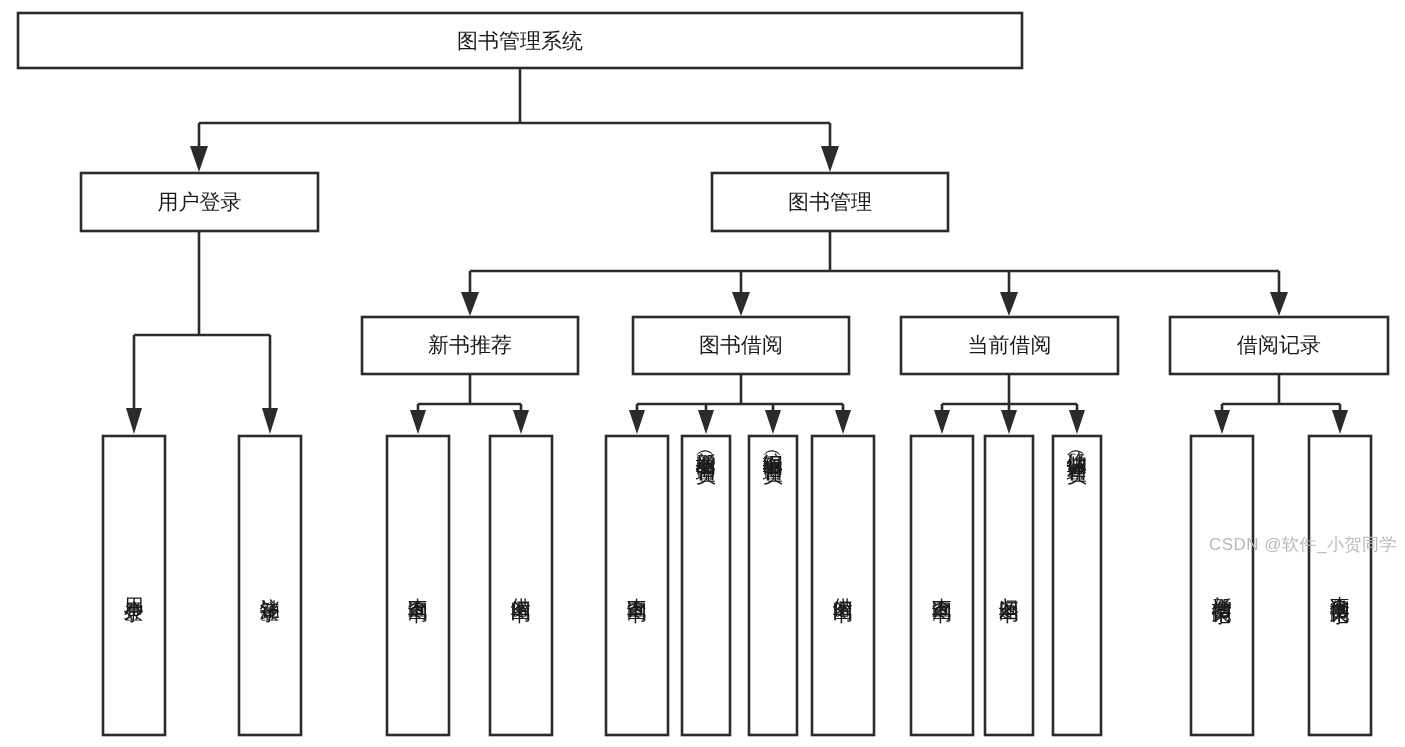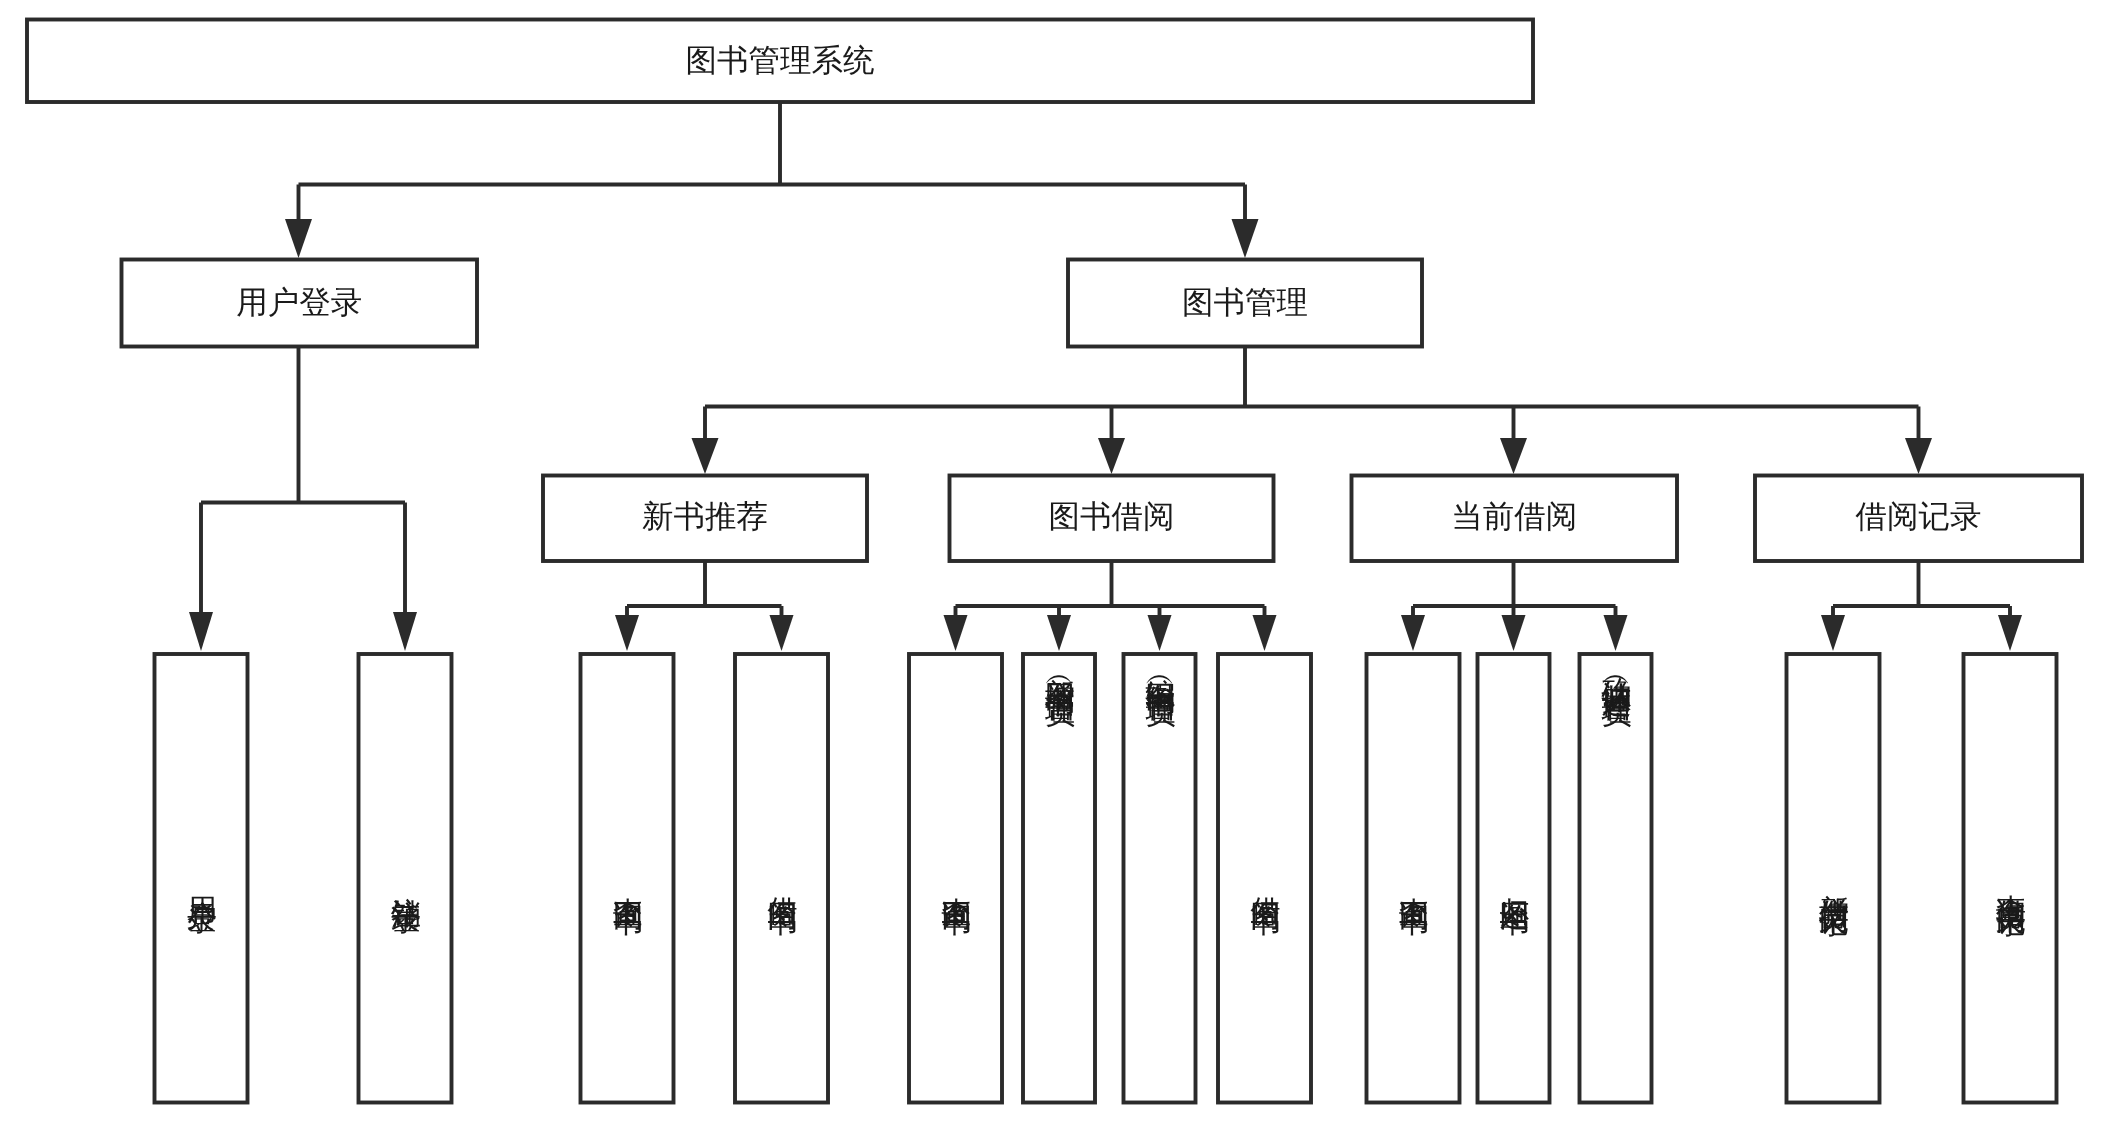--- a/index.html
+++ b/index.html
@@ -235,14 +235,15 @@
     <span class="vert-text">确认归还（管理员）</span>
   </div>
 
   <div class="vert-text-wrap" style="left:1191px; top:436px; width:62px; height:299px;">
     <span class="vert-text">新增借阅记录</span>
   </div>
   <div class="vert-text-wrap" style="left:1309px; top:436px; width:62px; height:299px;">
     <span class="vert-text">查询借阅记录</span>
   </div>
 
+  <div class="watermark">CSDN @软件_小贺同学</div>
 
 </div>
 
 </body></html>

